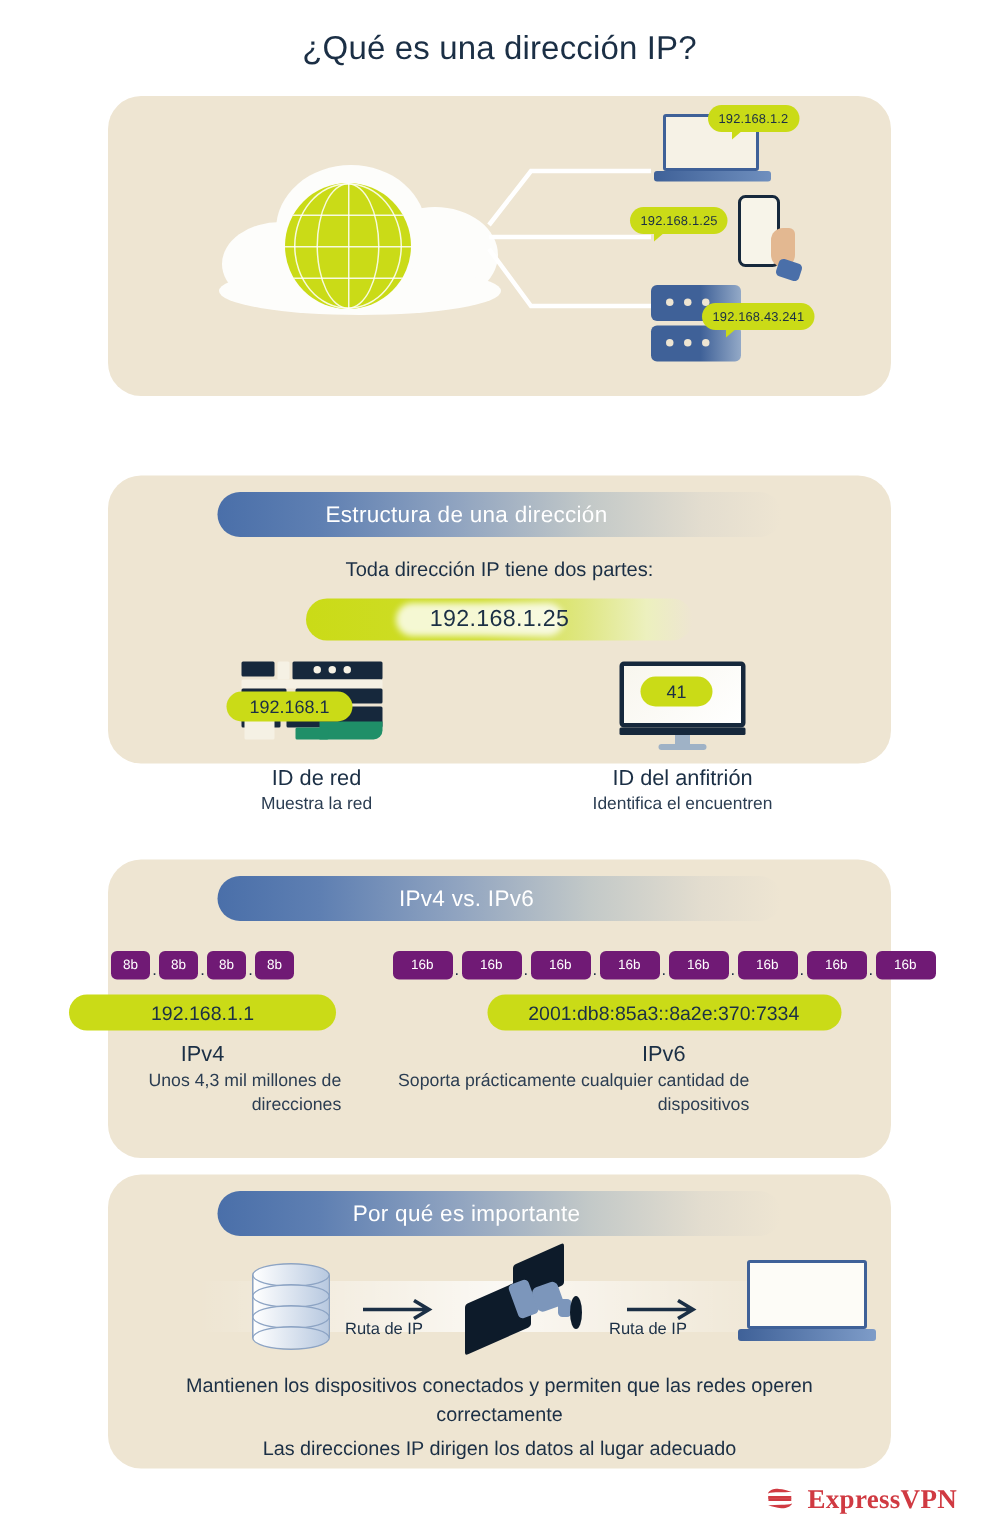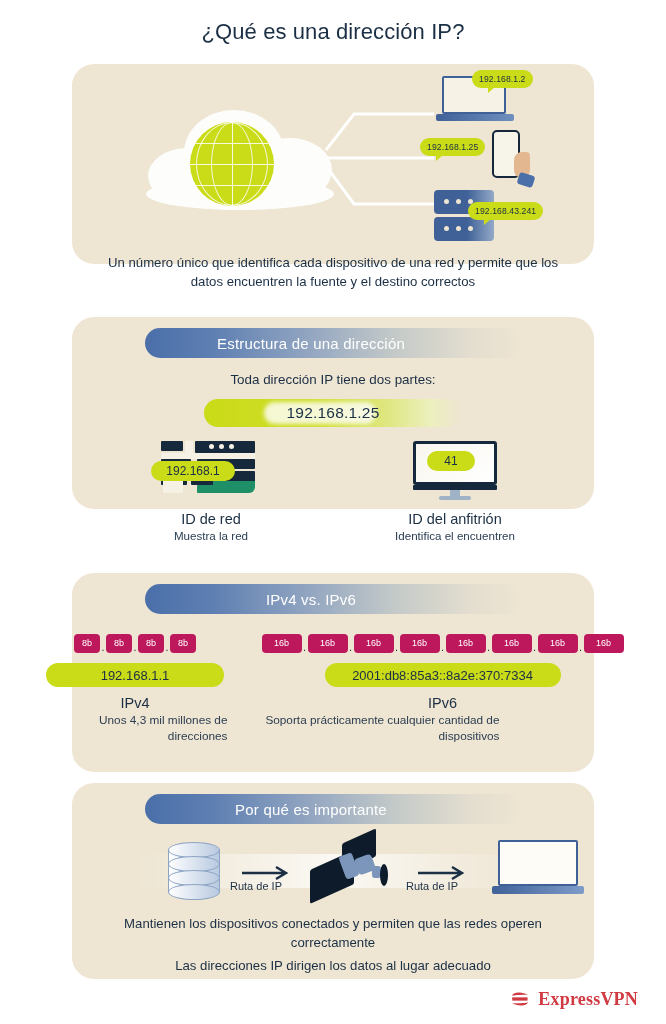--- a/index.html
+++ b/index.html
@@ -175,21 +175,21 @@
     position:absolute; z-index:3; background:#cadb17; border-radius:999px;
     display:flex; align-items:center; justify-content:center;
     font-size: 12px; color:#1b2f45;
   }
 
   
   .ip-cols { display:flex; justify-content:center; gap: 34px; margin-top: 16px; }
   .ipcol { text-align:center; }
   .bits { display:flex; align-items:center; justify-content:center; gap:0; }
   .bit {
-    background:#be185d; color:#ffffff; border-radius:4px;
+    background:#701a75; color:#ffffff; border-radius:4px;
     font-size: 9px; display:flex; align-items:center; justify-content:center;
   }
   .bit.b8  { width: 26px; height: 19px; }
   .bit.b16 { width: 40px; height: 19px; }
   .dot { width: 6px; text-align:center; font-size:11px; color:#1b2f45; line-height:26px; position:relative; top:4px; }
   .addr-pill {
     margin: 7px auto 0 auto; height: 24px; border-radius: 12px;
     background:#cadb17; display:flex; align-items:center; justify-content:center;
     font-size: 13px; color:#1b2f45;
   }
@@ -298,21 +298,20 @@
           <div class="server-u" style="left:0; top:27px; width:60px; height:24px;">
             <b style="left:10px"></b>
               <b style="left:22px"></b>
               <b style="left:34px"></b>
           </div>
         </div>
         <div class="bubble" style="left:44px; top:130px;">192.168.43.241</div>
       </div>
     </div>
 
-    <p class="caption">Un número único que identifica cada dispositivo de una red y permite que los datos encuentren la fuente y el destino correctos</p>
   </section>
 
   <section class="card" id="card2">
     <div class="banner">
       <span>Estructura de una dirección</span>
     </div>
 
     <p class="sub-title" style="margin-top:14px;">Toda dirección IP tiene dos partes:</p>
 
     <div class="big-pill">

